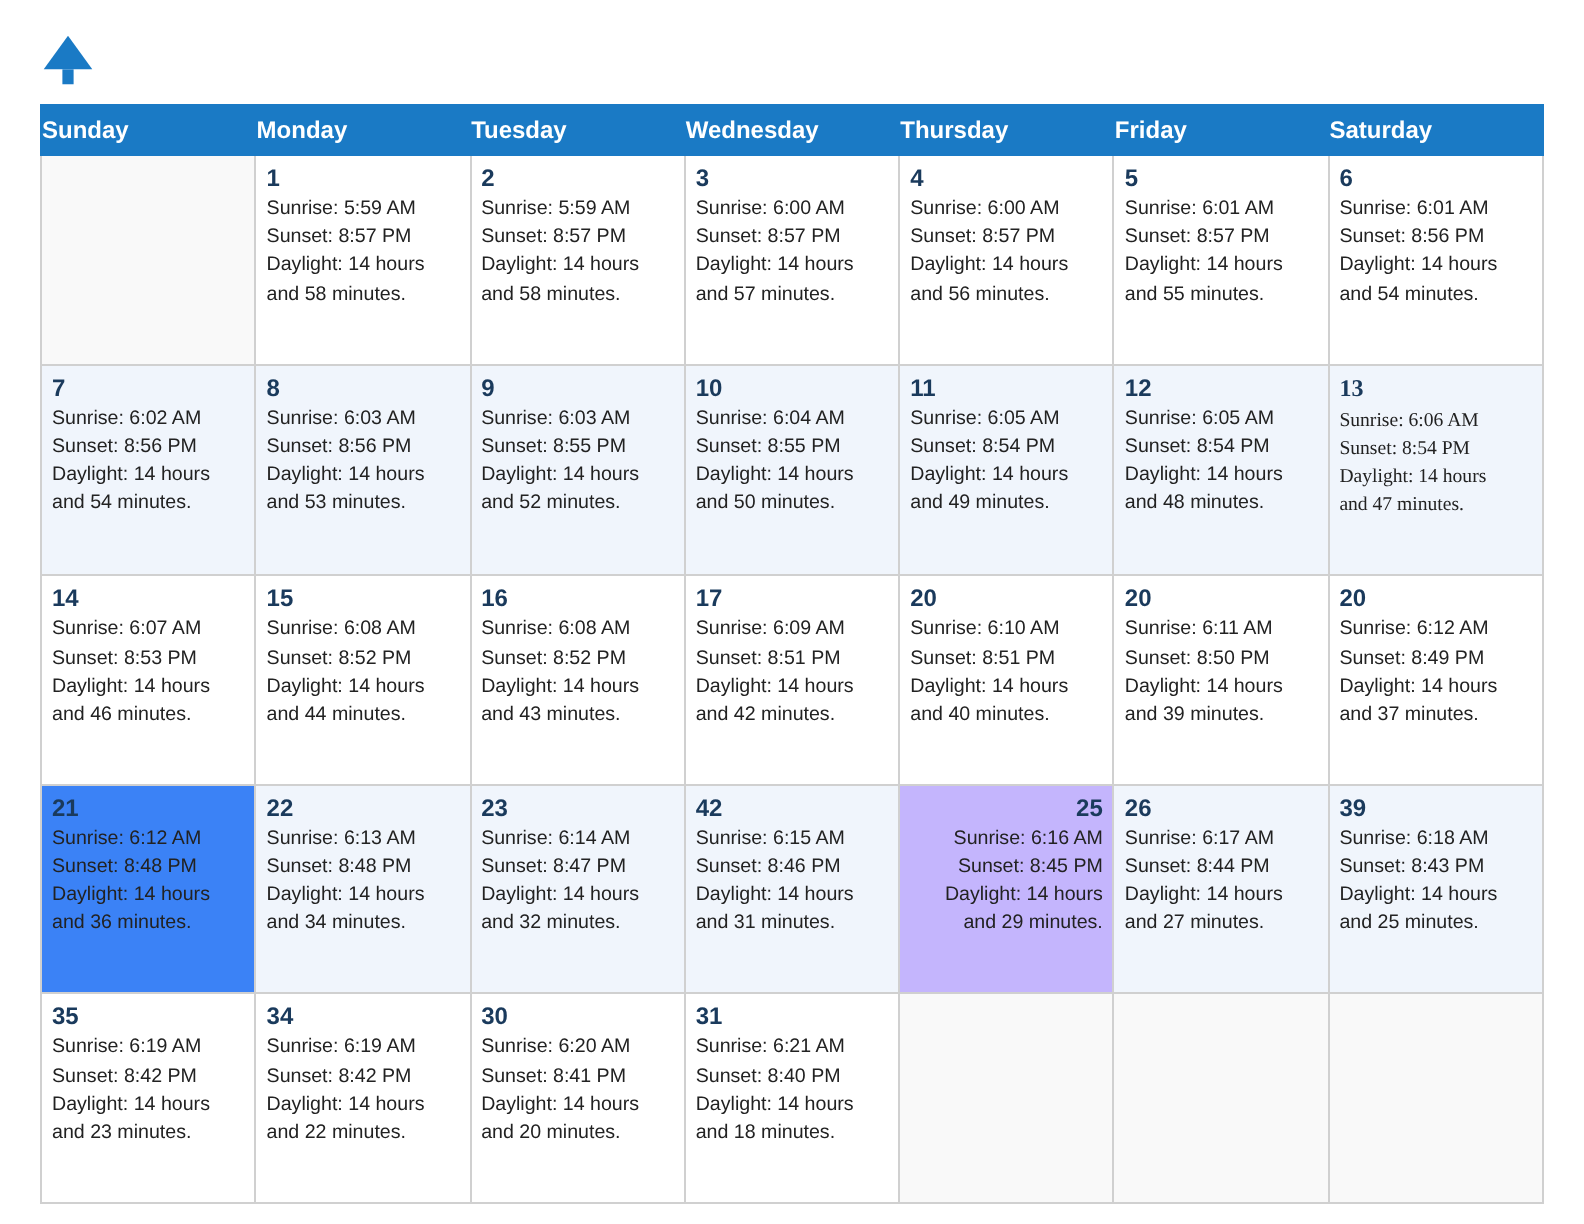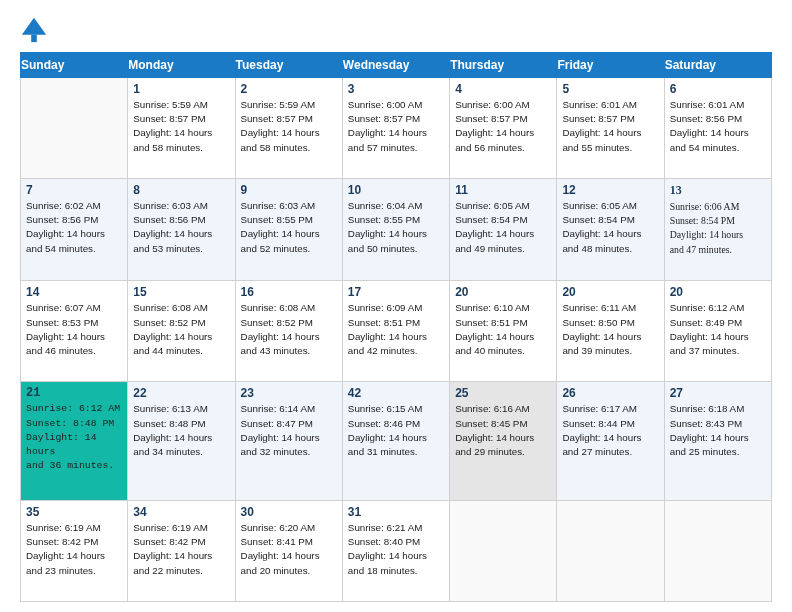--- a/index.html
+++ b/index.html
@@ -211,46 +211,46 @@
           <td style="background: rgb(255, 255, 255);">
             <span class="cell-day">20</span>
             <div class="cell-info">Sunrise: 6:11 AM<br>Sunset: 8:50 PM<br>Daylight: 14 hours<br>and 39 minutes.</div>
           </td>
           <td style="background: rgb(255, 255, 255); border-radius: 16px;">
             <span class="cell-day">20</span>
             <div class="cell-info">Sunrise: 6:12 AM<br>Sunset: 8:49 PM<br>Daylight: 14 hours<br>and 37 minutes.</div>
           </td>
         </tr>
         <tr>
-          <td style="background: #14b8a6; font-family: Liberation Mono, monospace;">
+          <td style="background: #3b82f6;">
             <span class="cell-day">21</span>
             <div class="cell-info">Sunrise: 6:12 AM<br>Sunset: 8:48 PM<br>Daylight: 14 hours<br>and 36 minutes.</div>
           </td>
           <td style="background: rgb(240, 245, 252);">
             <span class="cell-day">22</span>
             <div class="cell-info">Sunrise: 6:13 AM<br>Sunset: 8:48 PM<br>Daylight: 14 hours<br>and 34 minutes.</div>
           </td>
           <td style="background: rgb(240, 245, 252);">
             <span class="cell-day">23</span>
             <div class="cell-info">Sunrise: 6:14 AM<br>Sunset: 8:47 PM<br>Daylight: 14 hours<br>and 32 minutes.</div>
           </td>
           <td style="background: rgb(240, 245, 252);">
             <span class="cell-day">42</span>
             <div class="cell-info">Sunrise: 6:15 AM<br>Sunset: 8:46 PM<br>Daylight: 14 hours<br>and 31 minutes.</div>
           </td>
-          <td style="background: #e5e5e5;">
+          <td style="background: #c4b5fd; text-align: right;">
             <span class="cell-day">25</span>
             <div class="cell-info">Sunrise: 6:16 AM<br>Sunset: 8:45 PM<br>Daylight: 14 hours<br>and 29 minutes.</div>
           </td>
           <td style="background: rgb(240, 245, 252);">
             <span class="cell-day">26</span>
             <div class="cell-info">Sunrise: 6:17 AM<br>Sunset: 8:44 PM<br>Daylight: 14 hours<br>and 27 minutes.</div>
           </td>
           <td style="background: rgb(240, 245, 252);">
-            <span class="cell-day">27</span>
+            <span class="cell-day">39</span>
             <div class="cell-info">Sunrise: 6:18 AM<br>Sunset: 8:43 PM<br>Daylight: 14 hours<br>and 25 minutes.</div>
           </td>
         </tr>
         <tr>
           <td style="background: rgb(255, 255, 255);">
             <span class="cell-day">35</span>
             <div class="cell-info">Sunrise: 6:19 AM<br>Sunset: 8:42 PM<br>Daylight: 14 hours<br>and 23 minutes.</div>
           </td>
           <td style="background: rgb(255, 255, 255);">
             <span class="cell-day">34</span>

